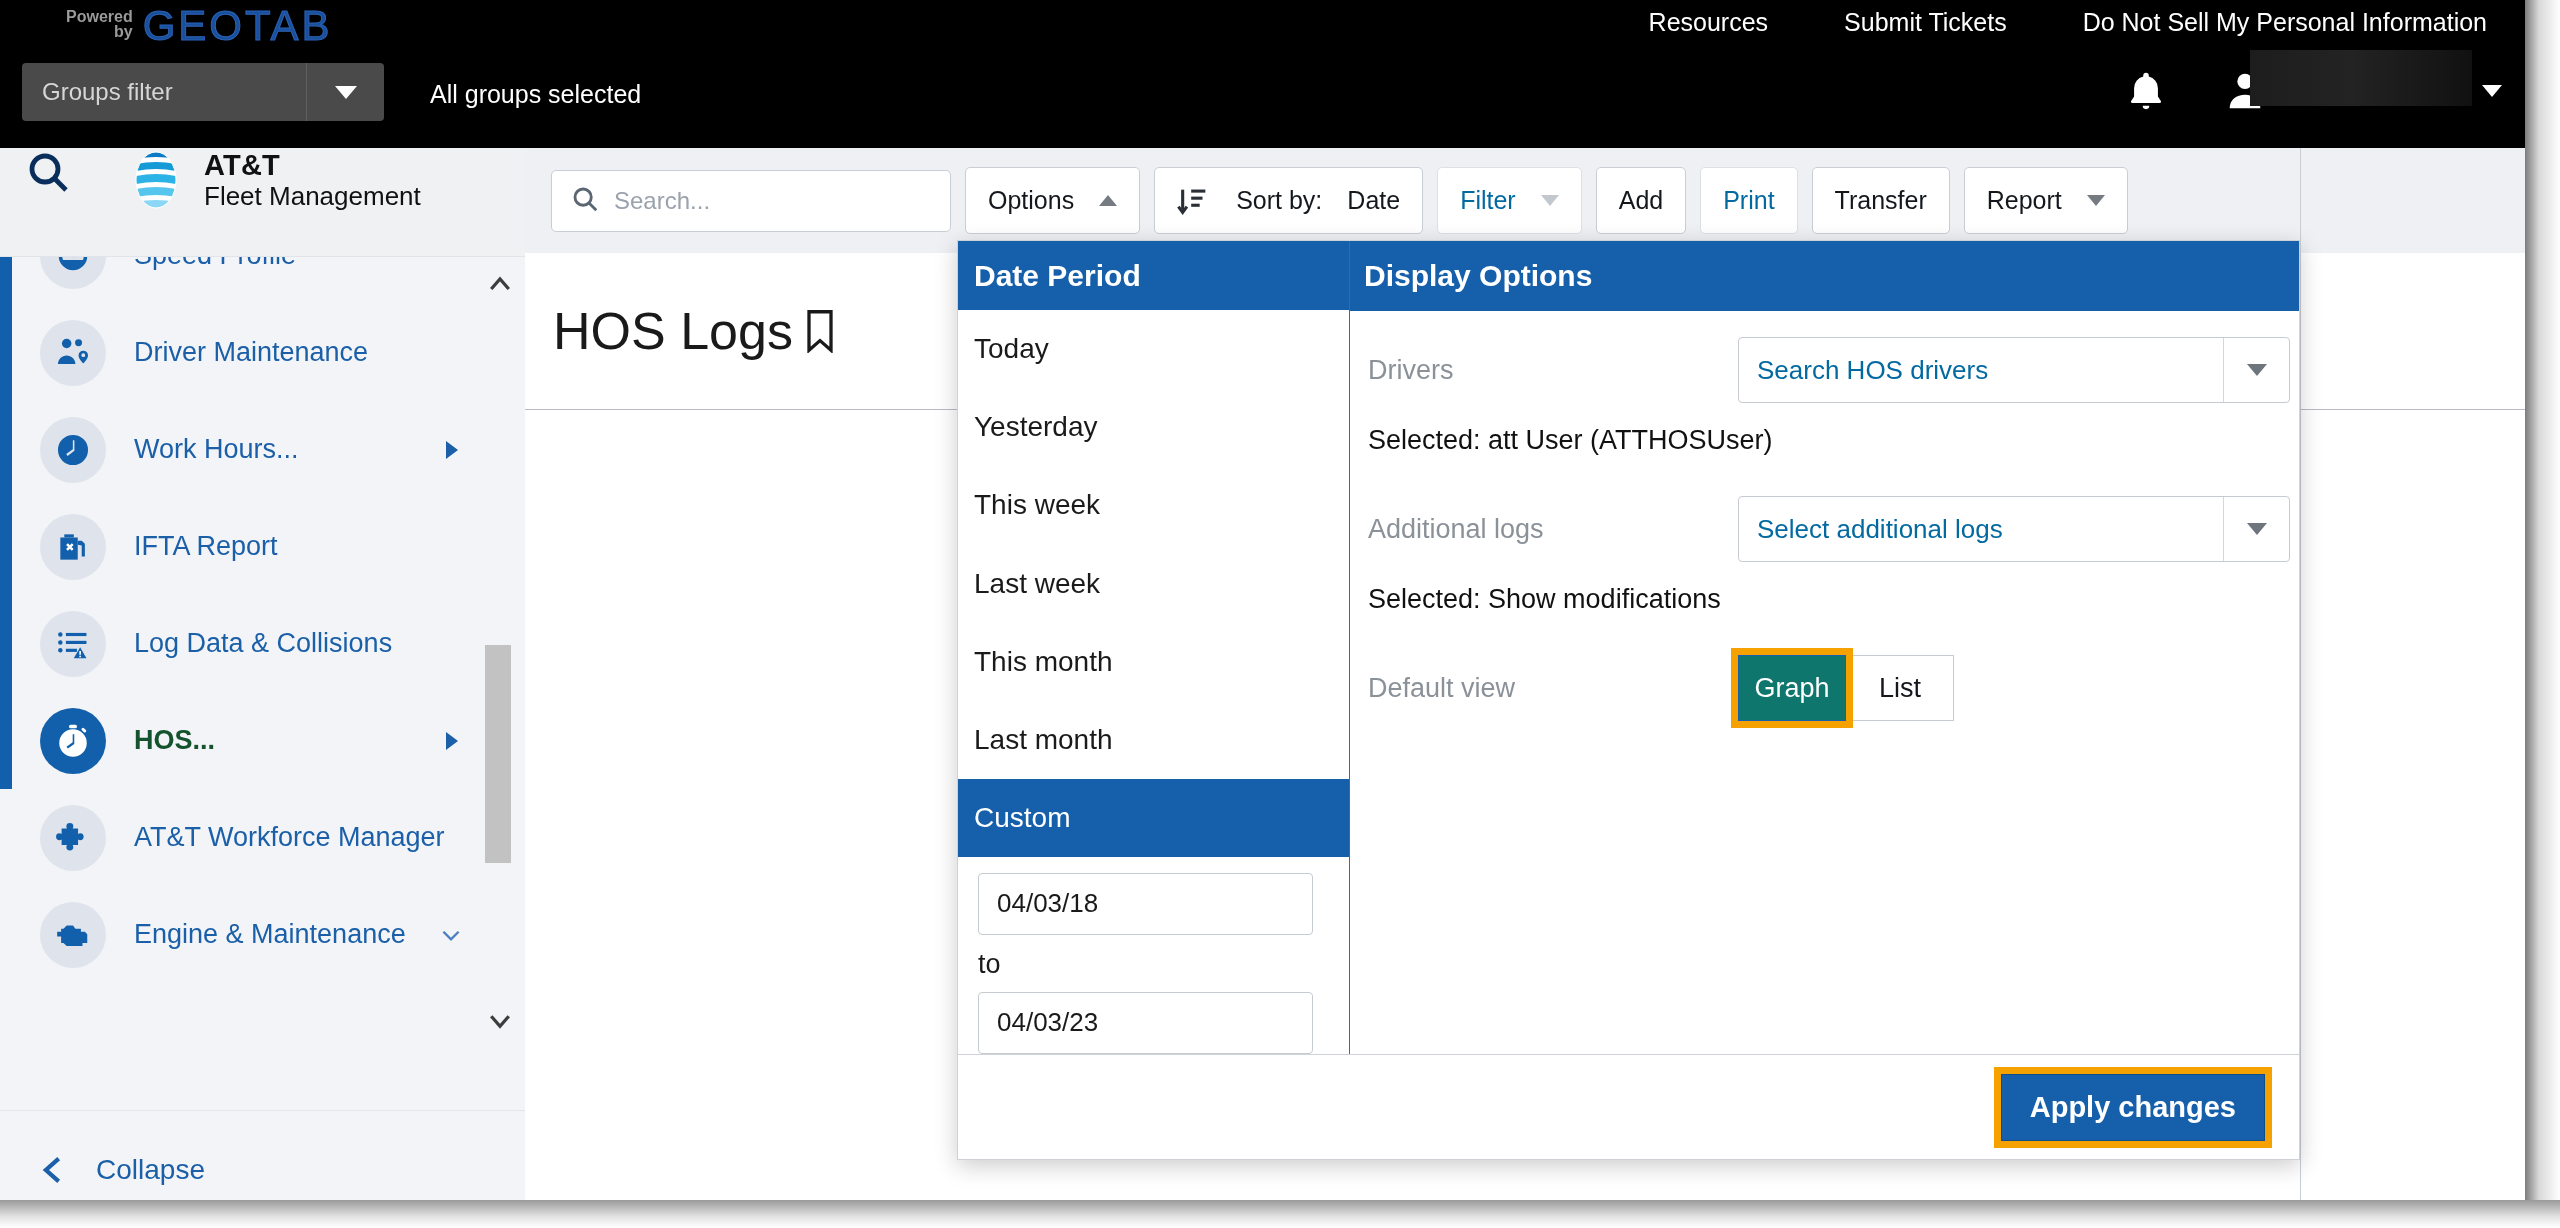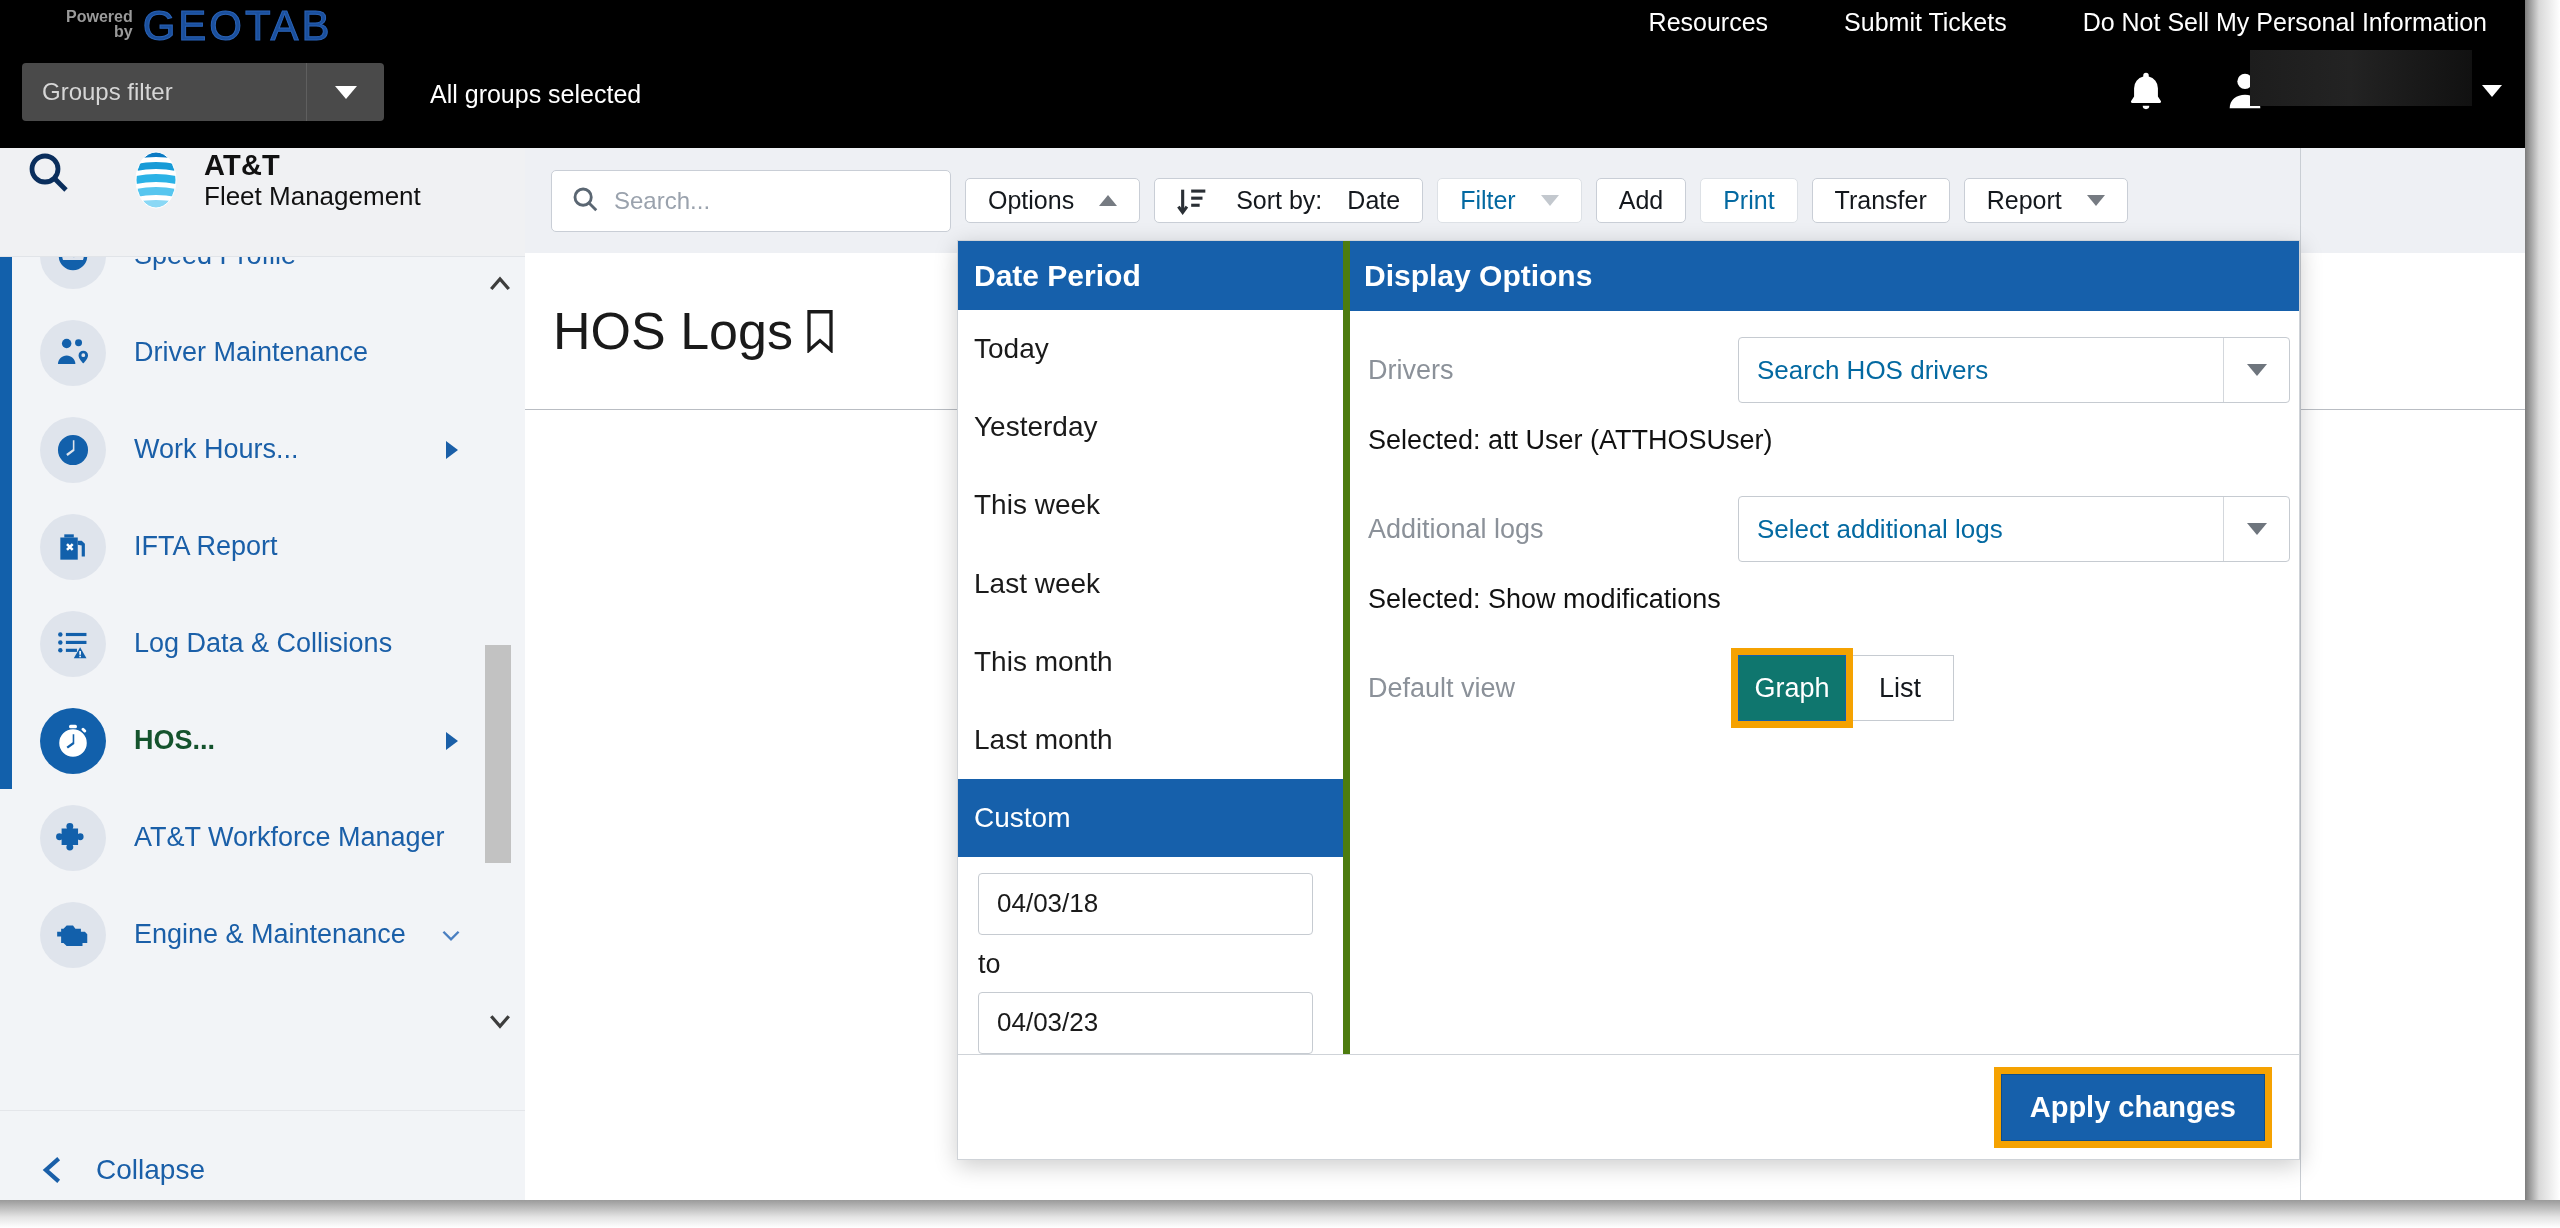--- a/index.html
+++ b/index.html
@@ -156,21 +156,21 @@
     display:flex; align-items:center; padding-left: 26px; gap: 14px;
   }
   .search-box {
     width: 400px; height: 62px; background:#fff; border:1px solid #c9ced6;
     border-radius: 5px; display:flex; align-items:center; padding-left: 18px;
   }
   .search-box svg { width:30px;height:30px;stroke:#5a6672;fill:none;stroke-width:2.3; }
   .search-ph { margin-left: 14px; font-size: 24px; color:#9aa2ad; }
 
   .tbtn {
-    height: 45px; background:#fff; border:1px solid #c9ced6; border-radius:5px;
+    height: 67px; background:#fff; border:1px solid #c9ced6; border-radius:5px;
     display:flex; align-items:center; gap: 25px; padding: 0 22px;
     font-size: 25px; color:#14181d; cursor:pointer; white-space:nowrap;
   }
   .tbtn.disabled { color:#0369a1; border-color:#dde1e6; cursor:default; }
   .tbtn .cup {
     width:0;height:0;border-left:9px solid transparent;border-right:9px solid transparent;
     border-bottom: 11px solid #767b82;
   }
   .tbtn .cdn {
     width:0;height:0;border-left:9px solid transparent;border-right:9px solid transparent;
@@ -192,21 +192,21 @@
   
   .optpanel {
     position:absolute; left: 957px; top: 240px;
     width: 1343px; height: 920px;
     background:#ffffff; border:1px solid #cfd3d8;
     box-shadow: 0 6px 22px rgba(0,0,0,0.2);
     display:flex; flex-direction: column;
   }
   .optbody { display:flex; flex: 1; min-height:0; }
 
-  .col-left { width: 392px; border-right:7px solid #4d7c0f; display:flex; flex-direction:column; }
+  .col-left { width: 392px; border-right:1px solid #4d7c0f; display:flex; flex-direction:column; }
   .col-right { flex:1; display:flex; flex-direction:column; }
 
   .colhead {
     height: 70px; background:#1660ab; color:#fff;
     display:flex; align-items:center; padding-left: 16px;
     font-size: 30px; font-weight: 700;
   }
   .col-right .colhead { padding-left: 14px; }
 
   .dp-item {

